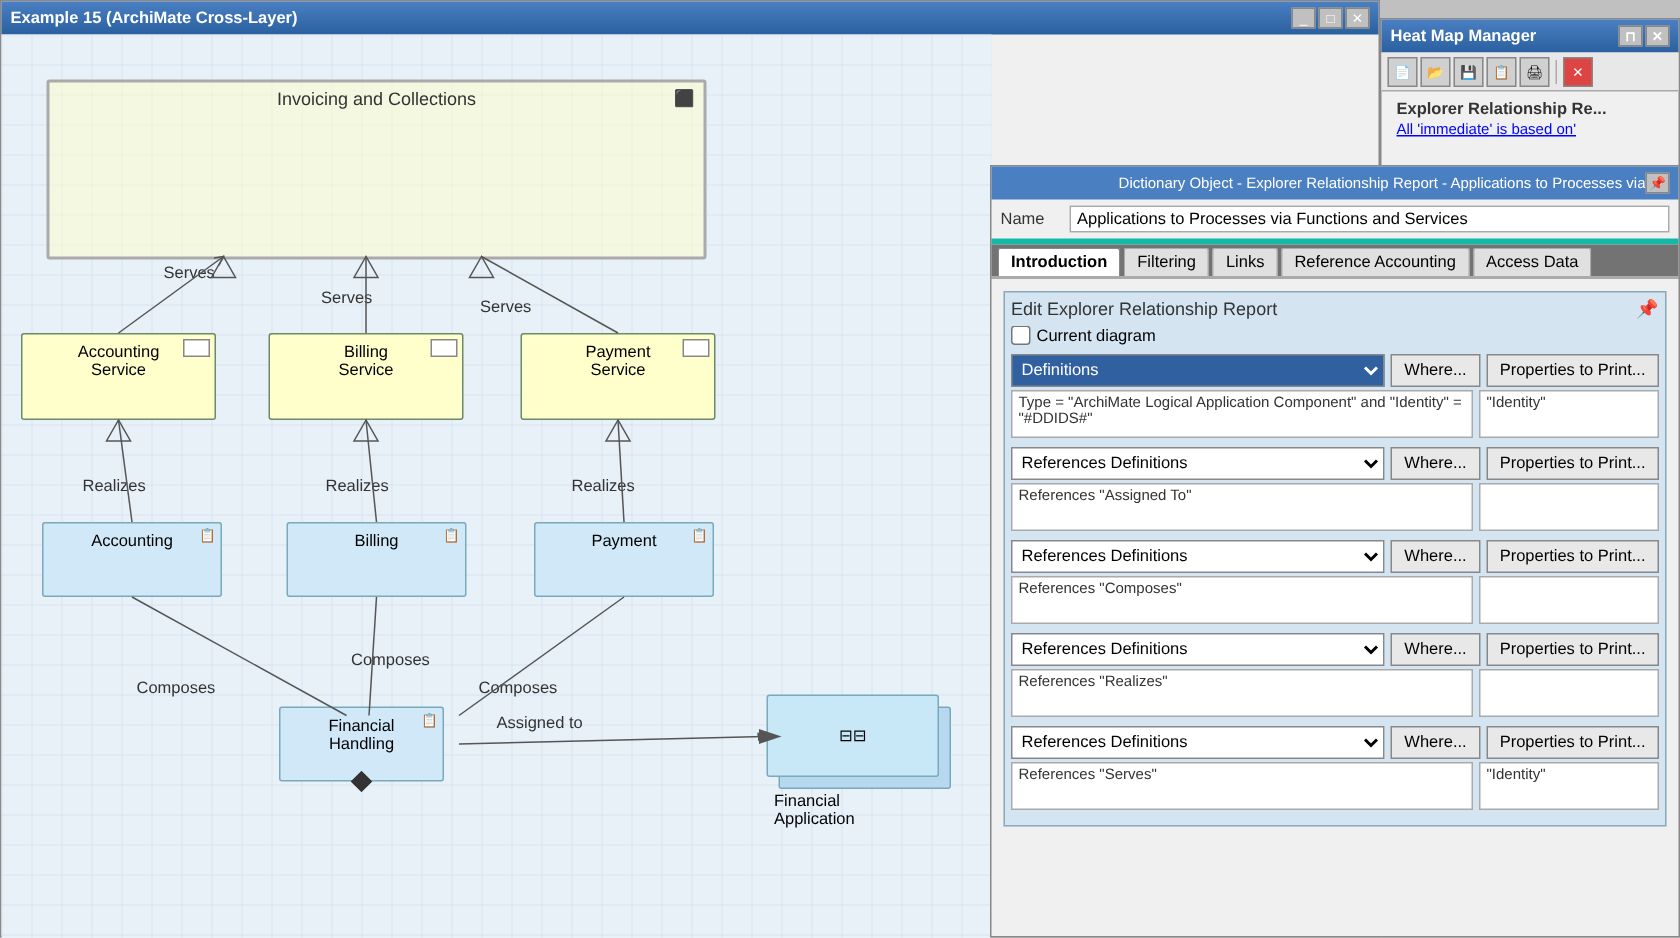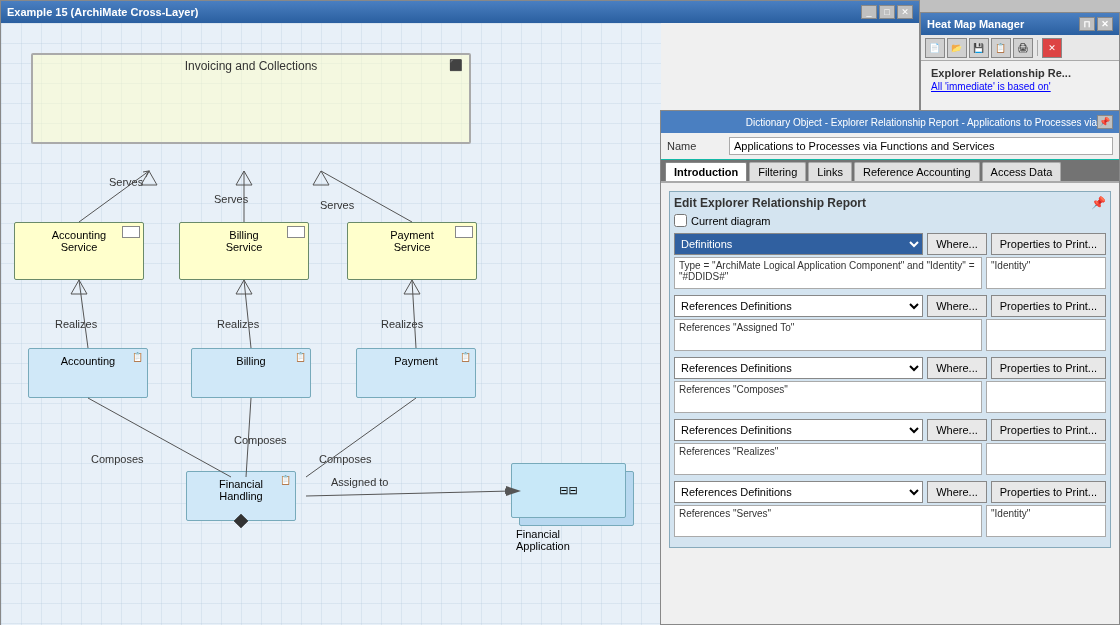--- a/index.html
+++ b/index.html
@@ -43,21 +43,21 @@
         linear-gradient(rgba(180,200,220,0.3) 1px, transparent 1px),
         linear-gradient(90deg, rgba(180,200,220,0.3) 1px, transparent 1px);
       background-size: 20px 20px;
       overflow: hidden;
     }
 
     
     .invoicing-box {
       position: absolute;
       top: 30px; left: 30px;
-      width: 440px; height: 91px;
+      width: 440px; height: 120px;
       border: 2px solid #aaa;
       background: rgba(255,255,200,0.5);
       border-radius: 2px;
     }
     .invoicing-box .box-title {
       text-align: center;
       padding: 4px;
       font-size: 12px;
       color: #333;
     }
@@ -179,22 +179,22 @@
       font-size: 11px;
       display: flex;
       align-items: center;
       justify-content: flex-end;
       height: 22px;
     }
     .dict-name-row {
       display: flex;
       align-items: center;
       padding: 4px 6px;
-      gap: 22px;
-      border-bottom: 1px solid #14b8a6;
+      gap: 6px;
+      border-bottom: 4px solid #14b8a6;
     }
     .dict-name-label { font-size: 11px; color: #333; min-width: 40px; }
     .dict-name-value {
       flex: 1;
       font-size: 11px;
       border: 1px solid #aaa;
       padding: 2px 4px;
       background: white;
     }
 
@@ -223,21 +223,21 @@
 
     
     .edit-section {
       background: #d4e4f0;
       border: 1px solid #8ab;
       margin: 4px;
       padding: 4px;
     }
     .edit-title {
       font-size: 12px;
-      font-weight: bold;
+      font-weight: normal;
       color: #333;
       margin-bottom: 4px;
       display: flex;
       align-items: flex-end;
       justify-content: space-between;
     }
 
     
     .checkbox-row {
       display: flex;

